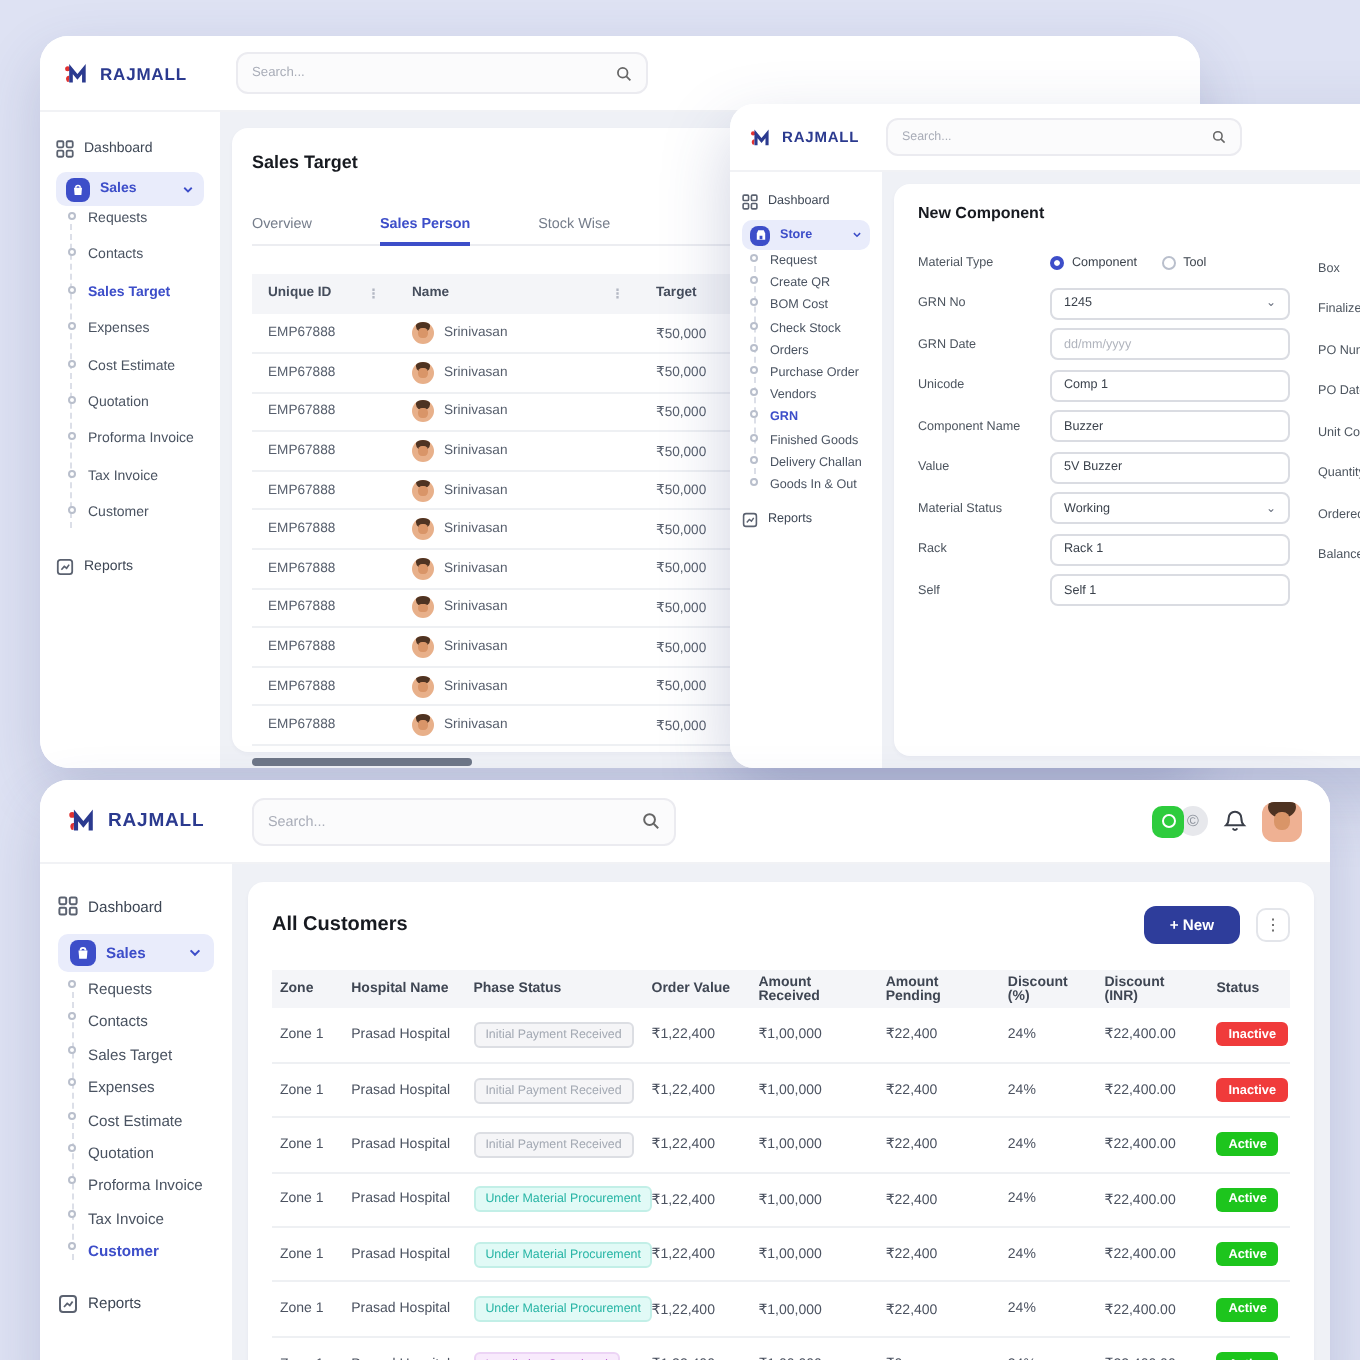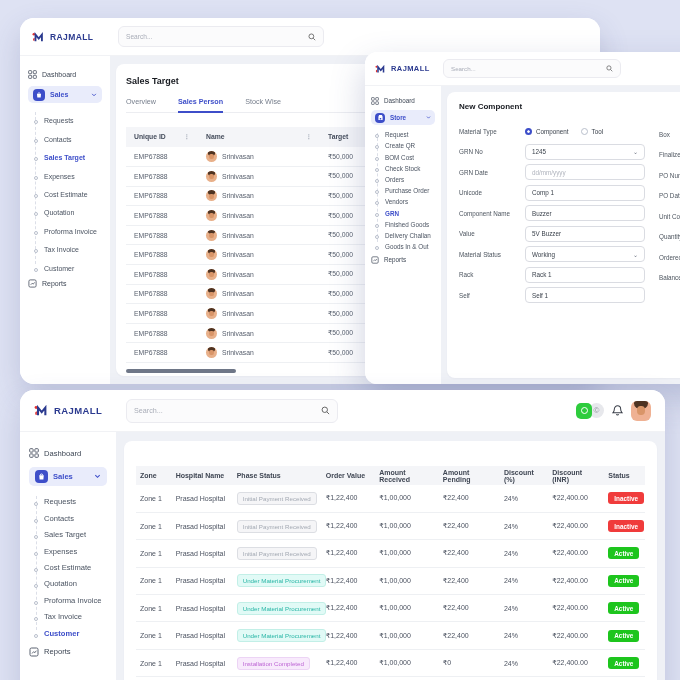--- a/index.html
+++ b/index.html
@@ -22,21 +22,21 @@
   .sidebar{flex:0 0 auto;background:#fff;}
   .main{flex:1;min-width:0;background:#eff1f6;}
   .card{background:#fff;border-radius:8px;box-shadow:0 1px 2px rgba(40,50,90,.04);}
   
   .side-item{display:flex;align-items:center;gap:5px;color:#3d4654;cursor:pointer;}
   .section-pill{display:flex;align-items:center;gap:5px;background:#e9ecfb;border-radius:5px;cursor:pointer;}
   .tile{display:flex;align-items:center;justify-content:center;background:#3d4ec9;border-radius:4px;}
   .section-pill .sec-label{color:#3d4ec9;font-weight:700;flex:1;}
   .subs{position:relative;}
   .subs::before{content:"";position:absolute;left:3px;top:6px;bottom:8px;border-left:1px dashed #dcdfe8;}
-  .sub-item{display:flex;align-items:flex-end;gap:6px;color:#4a5361;position:relative;cursor:pointer;}
+  .sub-item{display:flex;align-items:flex-start;gap:6px;color:#4a5361;position:relative;cursor:pointer;}
   .bullet{width:4px;height:4px;border-radius:50%;background:#fff;border:1px solid #b9bfcc;flex:0 0 auto;margin-left:1px;}
   .sub-item.s-active{color:#3d4ec9;font-weight:700;}
   
   .avatar{position:relative;overflow:hidden;background:#e8b08a;flex:0 0 auto;}
   .avatar::before{content:"";position:absolute;left:15%;right:15%;top:-12%;height:55%;background:#4e3322;border-radius:50%;}
   .avatar::after{content:"";position:absolute;left:30%;right:30%;top:28%;height:45%;background:#d99568;border-radius:45%;}
   
   #w1{left:20px;top:18px;width:580px;height:366px;border-radius:14px;}
   #w1 .topbar{height:38px;padding:0 12px;}
   #w1 .logo{width:84px;}
@@ -45,21 +45,21 @@
   #w1 .search input{font-size:6.6px;}
   #w1 .sidebar{width:90px;padding:10px 8px;}
   #w1 .side-item{font-size:7px;height:16px;margin-bottom:4px;}
   #w1 .section-pill{height:17px;padding:0 5px;font-size:7px;margin-bottom:3px;}
   #w1 .tile{width:12px;height:12px;}
   #w1 .sub-item{font-size:7px;height:18.4px;padding-left:1px;}
   #w1 .subs{margin-left:4px;margin-bottom:4px;}
   #w1 .main{padding:8px 6px;}
   #w1 .card{height:100%;padding:12px 10px;}
   .page-title1{font-size:9px;font-weight:700;color:#171a20;}
-  .tabs{display:flex;gap:22px;margin-top:11px;border-bottom:1px solid #ecedf1;}
+  .tabs{display:flex;gap:34px;margin-top:21px;border-bottom:1px solid #ecedf1;}
   .tab{font-size:7.2px;color:#757d8b;padding-bottom:6px;cursor:pointer;position:relative;}
   .tab.s-active{color:#3d4ec9;font-weight:700;}
   .tab.s-active::after{content:"";position:absolute;left:0;right:0;bottom:-1px;border-bottom:2px solid #3d4ec9;}
   #w1 table{border-collapse:collapse;table-layout:fixed;width:408px;margin-top:14px;}
   #w1 col.c-id{width:72px;} #w1 col.c-name{width:122px;} #w1 col.c-target{width:92px;} #w1 col.c-ach{width:122px;}
   #w1 th{background:#f4f5f8;font-size:6.8px;font-weight:700;color:#454d5c;text-align:left;height:20px;padding:0 8px;}
   #w1 th .sort{float:right;color:#b3b8c3;font-size:6.5px;}
   #w1 td{font-size:6.8px;color:#565e6c;height:19.6px;padding:0 8px;border-bottom:1px solid #eef0f3;}
   .name-cell{display:flex;align-items:center;gap:5px;}
   #w1 .avatar{width:11px;height:11px;border-radius:50%;}
@@ -691,20 +691,27 @@
       <div class="side-item">
         <svg width="10" height="10" viewBox="0 0 10 10">
             <rect x="1" y="1" width="8" height="8" rx="1.5" fill="none" stroke="#5b6270" stroke-width="1"></rect>
             <path d="M3 6.5l1.6-1.8 1.3 1 1.4-2" fill="none" stroke="#5b6270" stroke-width=".9"></path>
           </svg>
         <span>Reports</span>
       </div>
     </div>
     <div class="main">
       <div class="card">
+        <div class="card-head">
+          <div class="page-title3">All Customers</div>
+          <div class="head-actions">
+            <button class="btn-new">+ New</button>
+            <span class="more-box">⋮</span>
+          </div>
+        </div>
         <table>
           <colgroup>
               <col style="width:7%">
               <col style="width:12%">
               <col style="width:17.5%">
               <col style="width:10.5%">
               <col style="width:12.5%">
               <col style="width:12%">
               <col style="width:9.5%">
               <col style="width:11%">

